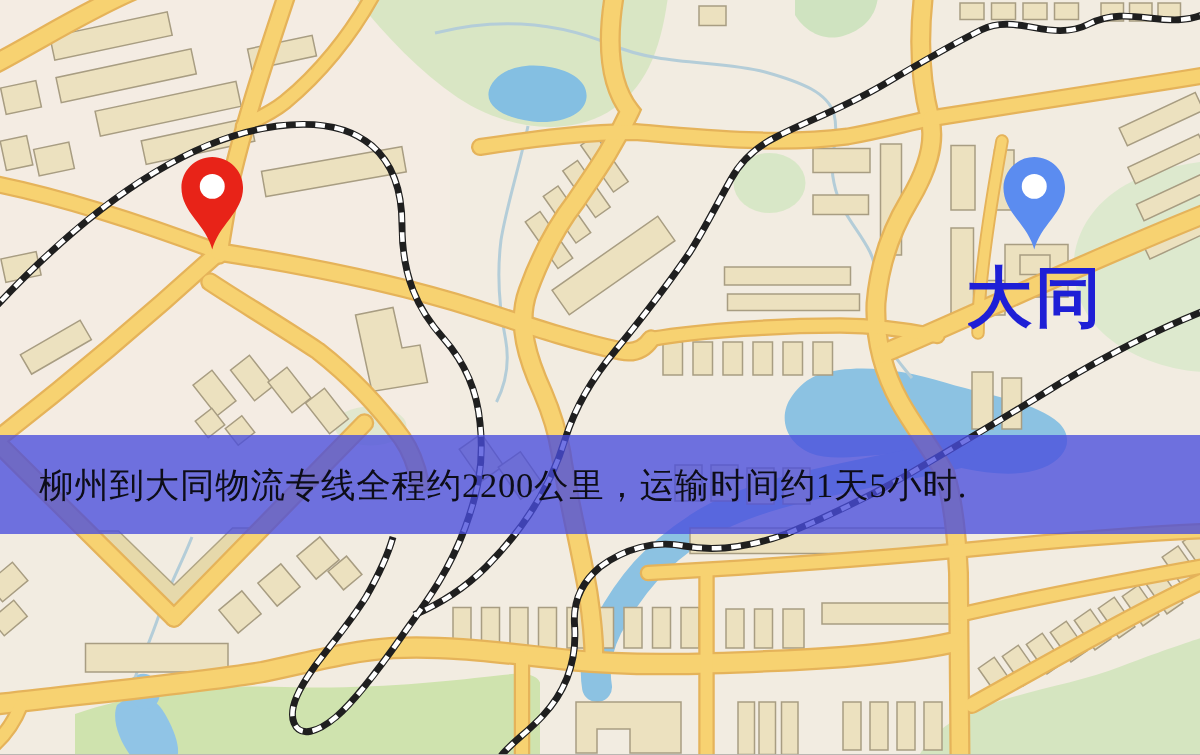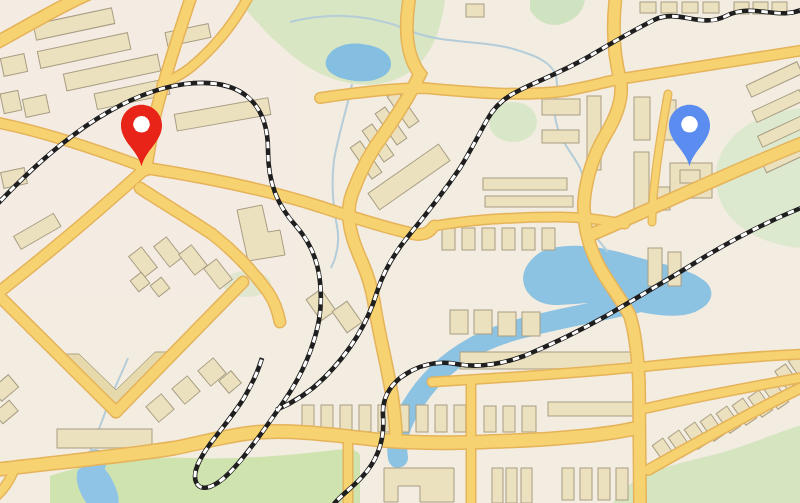--- a/index.html
+++ b/index.html
@@ -251,25 +251,29 @@
     <g fill="none">
       <use href="#r1" stroke="#1f1f1f" stroke-width="4.6"></use>
       <use href="#r2" stroke="#1f1f1f" stroke-width="4.6"></use>
       <use href="#r3" stroke="#1f1f1f" stroke-width="4.6"></use>
       <use href="#r1" stroke="#ffffff" stroke-width="3" stroke-dasharray="6.5 6.5"></use>
       <use href="#r2" stroke="#ffffff" stroke-width="3" stroke-dasharray="6.5 6.5"></use>
       <use href="#r3" stroke="#ffffff" stroke-width="3" stroke-dasharray="6.5 6.5"></use>
     </g>
   </svg>
 
+  <div class="banner" style="background:rgba(73,77,221,0.78);">
+    <span class="banner-text" style="color:#0d0d18;">柳州到大同物流专线全程约2200公里，运输时间约1天5小时.</span>
+  </div>
 
   <svg class="pin pin-liuzhou" viewBox="0 0 46 66">
     <path d="M23,1 C11.4,1 2,10.4 2,22 C2,30 6,36.5 11,43 C16,49.5 21,56 23,64 C25,56 30,49.5 35,43 C40,36.5 44,30 44,22 C44,10.4 34.6,1 23,1 Z" fill="#e82318"></path>
     <circle cx="23" cy="21" r="8.5" fill="#ffffff"></circle>
   </svg>
 
   <svg class="pin pin-datong" viewBox="0 0 46 66">
     <path d="M23,1 C11.4,1 2,10.4 2,22 C2,30 6,36.5 11,43 C16,49.5 21,56 23,64 C25,56 30,49.5 35,43 C40,36.5 44,30 44,22 C44,10.4 34.6,1 23,1 Z" fill="#5b8cf0"></path>
     <circle cx="23" cy="21" r="8.5" fill="#ffffff"></circle>
   </svg>
 
+  <div class="city-label label-datong" style="color:#1e1fd6;">大同</div>
 
 </div>
 
 </body></html>

